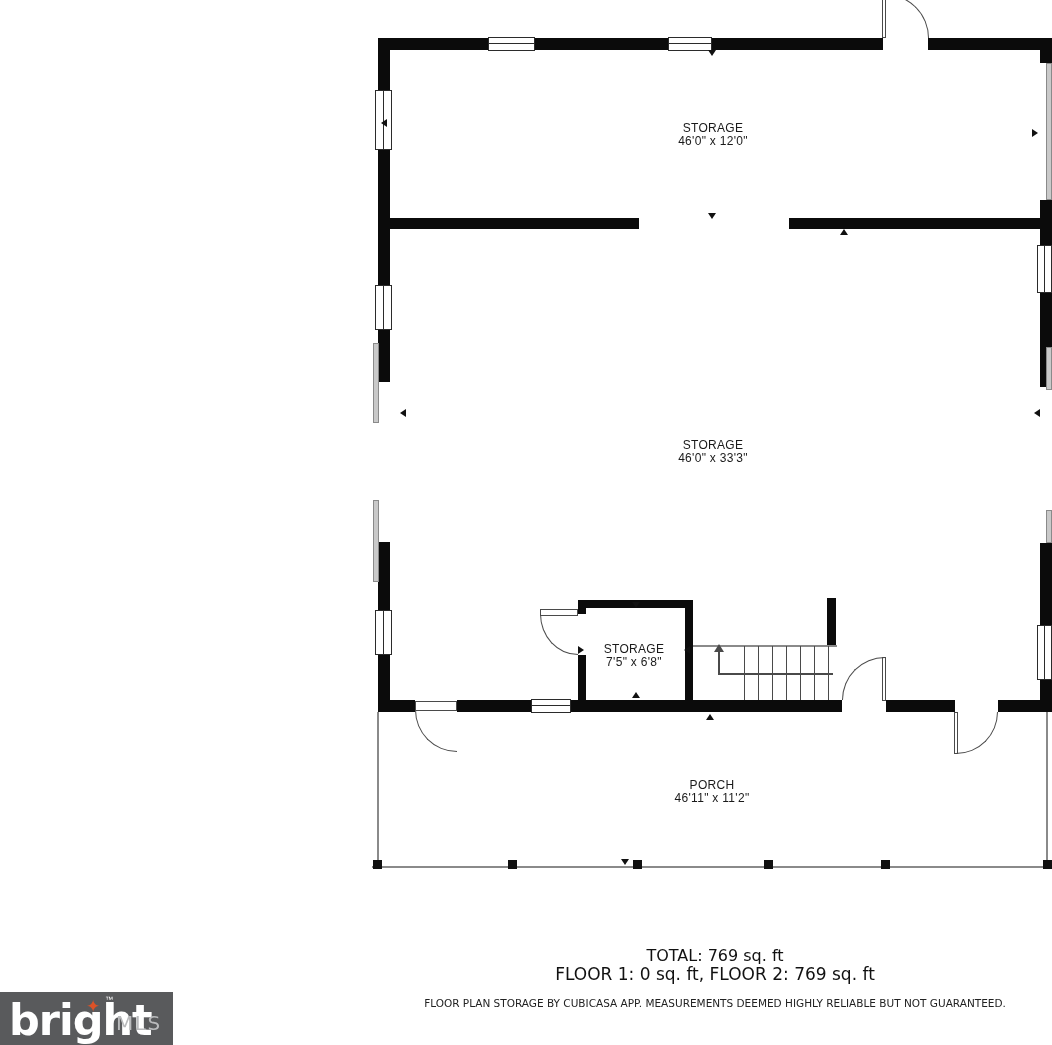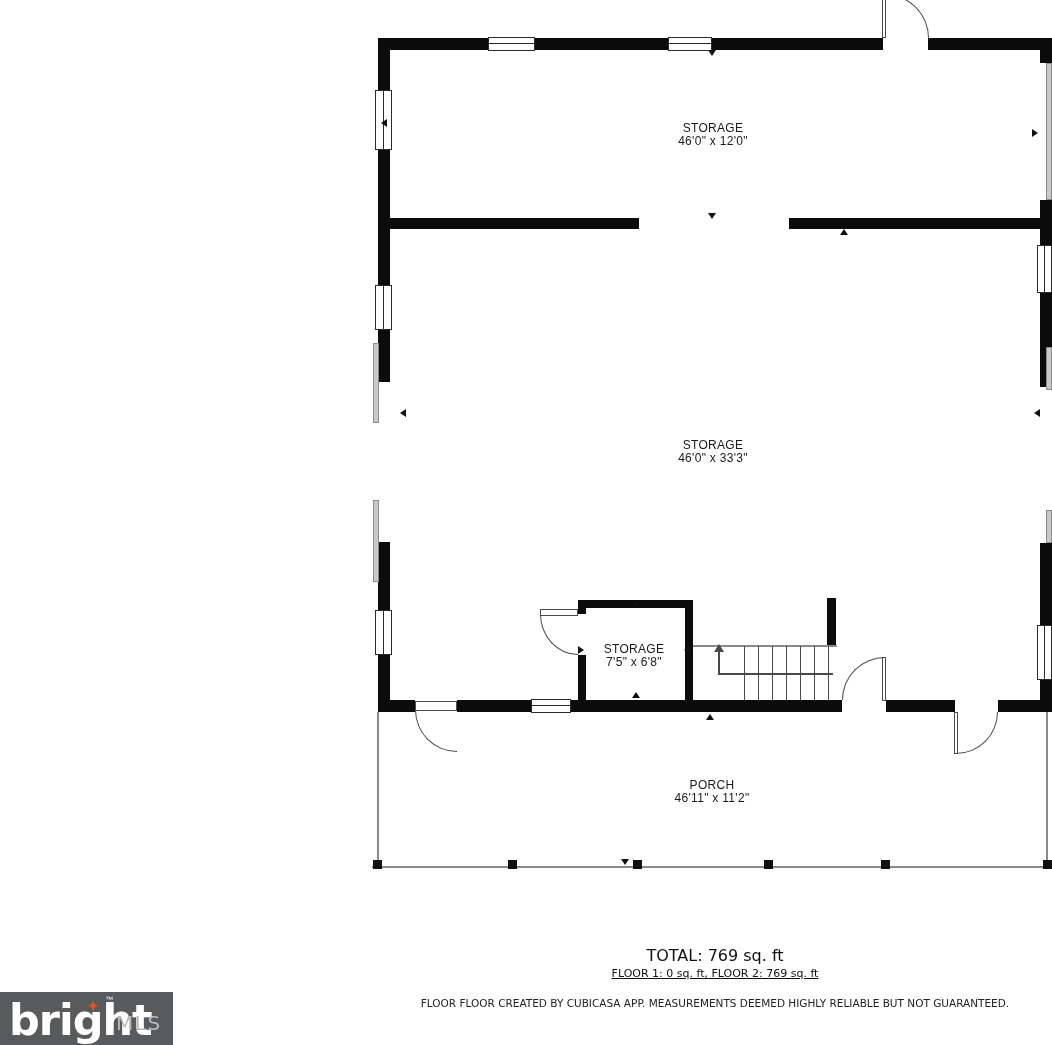--- a/index.html
+++ b/index.html
@@ -21,21 +21,21 @@
   .tri{position:absolute;width:0;height:0;}
   .tri-down{border-left:4px solid transparent;border-right:4px solid transparent;border-top:6px solid #111;}
   .tri-up{border-left:4px solid transparent;border-right:4px solid transparent;border-bottom:6px solid #111;}
   .tri-left{border-top:4px solid transparent;border-bottom:4px solid transparent;border-right:6px solid #111;}
   .tri-right{border-top:4px solid transparent;border-bottom:4px solid transparent;border-left:6px solid #111;}
   .room-label{position:absolute;text-align:center;font-size:12px;line-height:13px;color:#1a1a1a;letter-spacing:.3px;}
   .treads{position:absolute;background-image:repeating-linear-gradient(to right,#4a4a4a 0px,#4a4a4a 1px,transparent 1px,transparent 14px);}
   #summary{position:absolute;left:378px;top:946px;width:674px;text-align:center;color:#111;
            font-family:"DejaVu Sans",sans-serif;}
   #summary .total{font-size:16px;font-weight:normal;line-height:19px;}
-  #summary .line{font-size:11px;line-height:18px;text-decoration:underline;}
+  #summary .line{font-size:17px;line-height:18px;}
   #summary .disclaimer{font-size:10.5px;line-height:13px;margin-top:14px;color:#222;}
   #logo{position:absolute;left:0;top:992px;width:173px;height:53px;background:#595a5c;}
   #logo .brand{position:absolute;left:9px;top:3px;font-family:"DejaVu Sans",sans-serif;
                font-weight:bold;font-size:43px;color:#fff;letter-spacing:-1px;}
   #logo .star{position:absolute;left:86px;top:4px;font-size:17px;color:#DD5227;}
   #logo .tm{position:absolute;left:105px;top:3px;font-size:8px;color:#fff;}
   #logo .mls{position:absolute;left:116px;top:19px;font-family:"DejaVu Sans",sans-serif;
              font-size:20px;color:#b9babc;letter-spacing:1.5px;}
 </style>
 </head>
@@ -150,21 +150,21 @@
     <div>7'5" x 6'8"</div>
   </div>
   <div class="room-label" style="left:612px;top:779px;width:200px">
     <div>PORCH</div>
     <div>46'11" x 11'2"</div>
   </div>
 
   <div id="summary">
     <div class="total">TOTAL: 769 sq. ft</div>
     <div class="line">FLOOR 1: 0 sq. ft, FLOOR 2: 769 sq. ft</div>
-    <div class="disclaimer">FLOOR FLOOR CREATED BY CUBICASA APP. MEASUREMENTS DEEMED HIGHLY RELIABLE BUT NOT GUARANTEED.</div>
+    <div class="disclaimer">FLOOR PLAN STORAGE BY CUBICASA APP. MEASUREMENTS DEEMED HIGHLY RELIABLE BUT NOT GUARANTEED.</div>
   </div>
 
   <div id="logo">
     <span class="brand">bright</span>
     <span class="star">✦</span>
     <span class="tm">™</span>
     <span class="mls">MLS</span>
   </div>
 
 </div>

